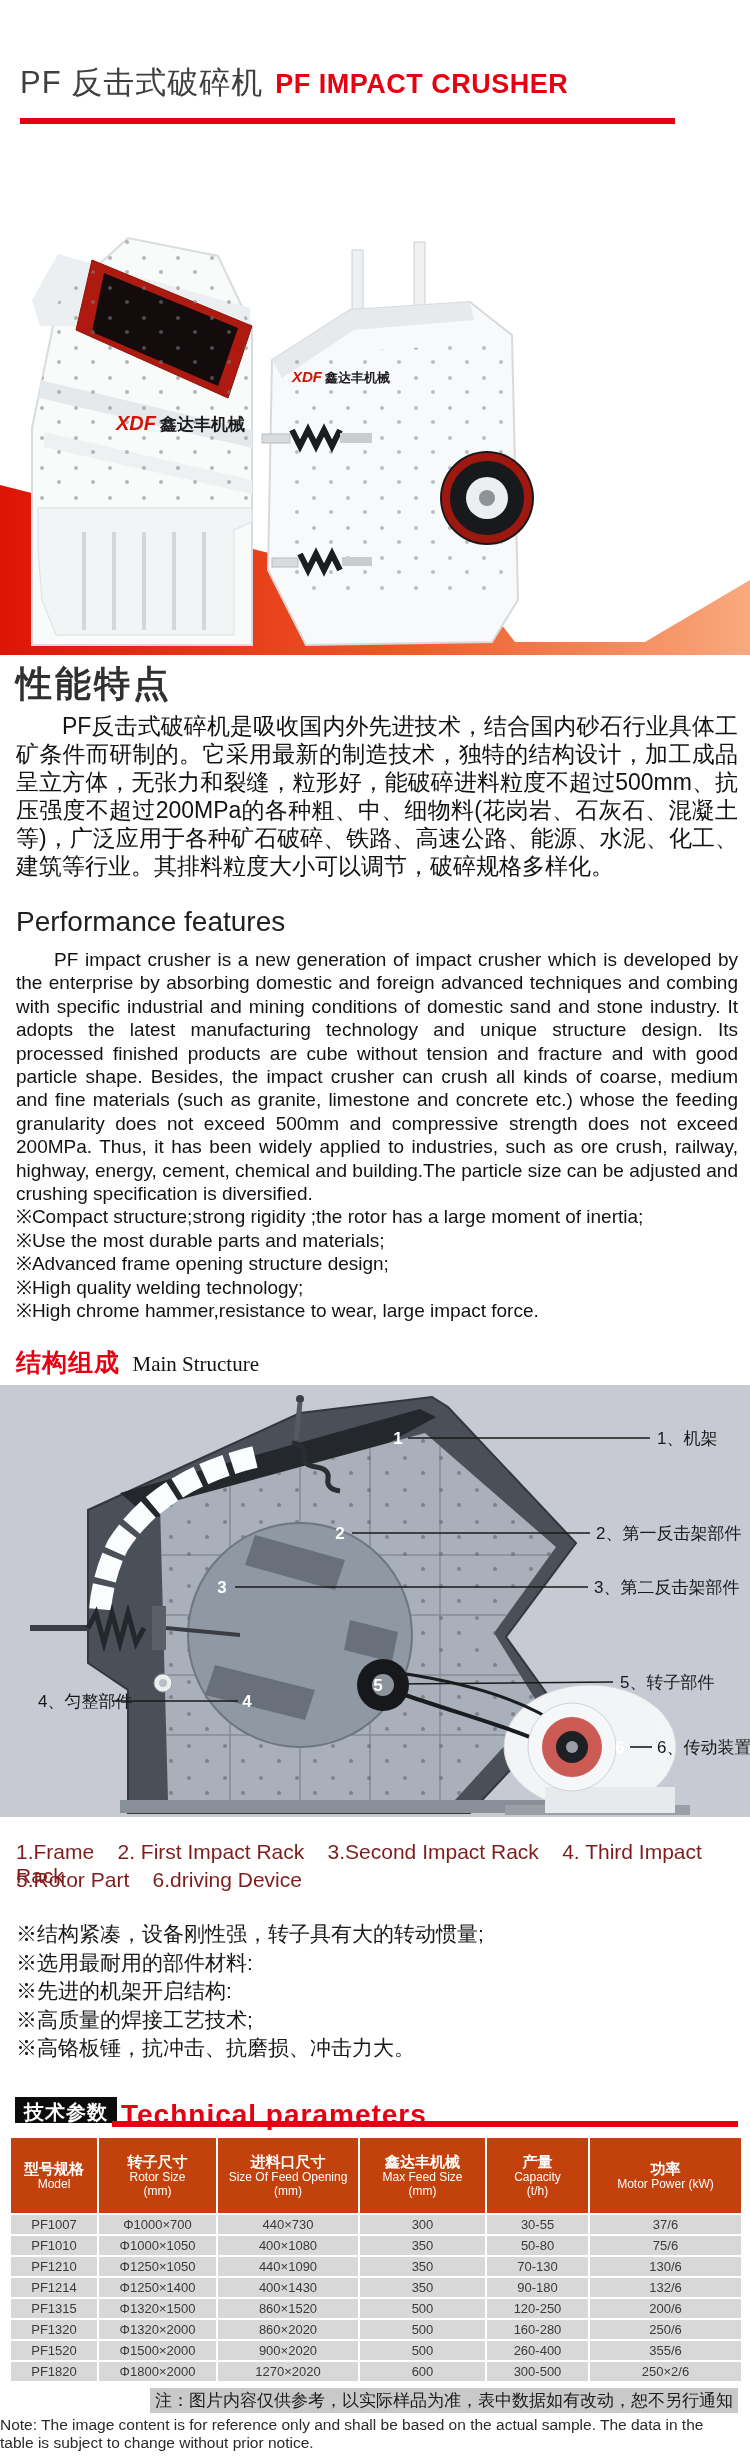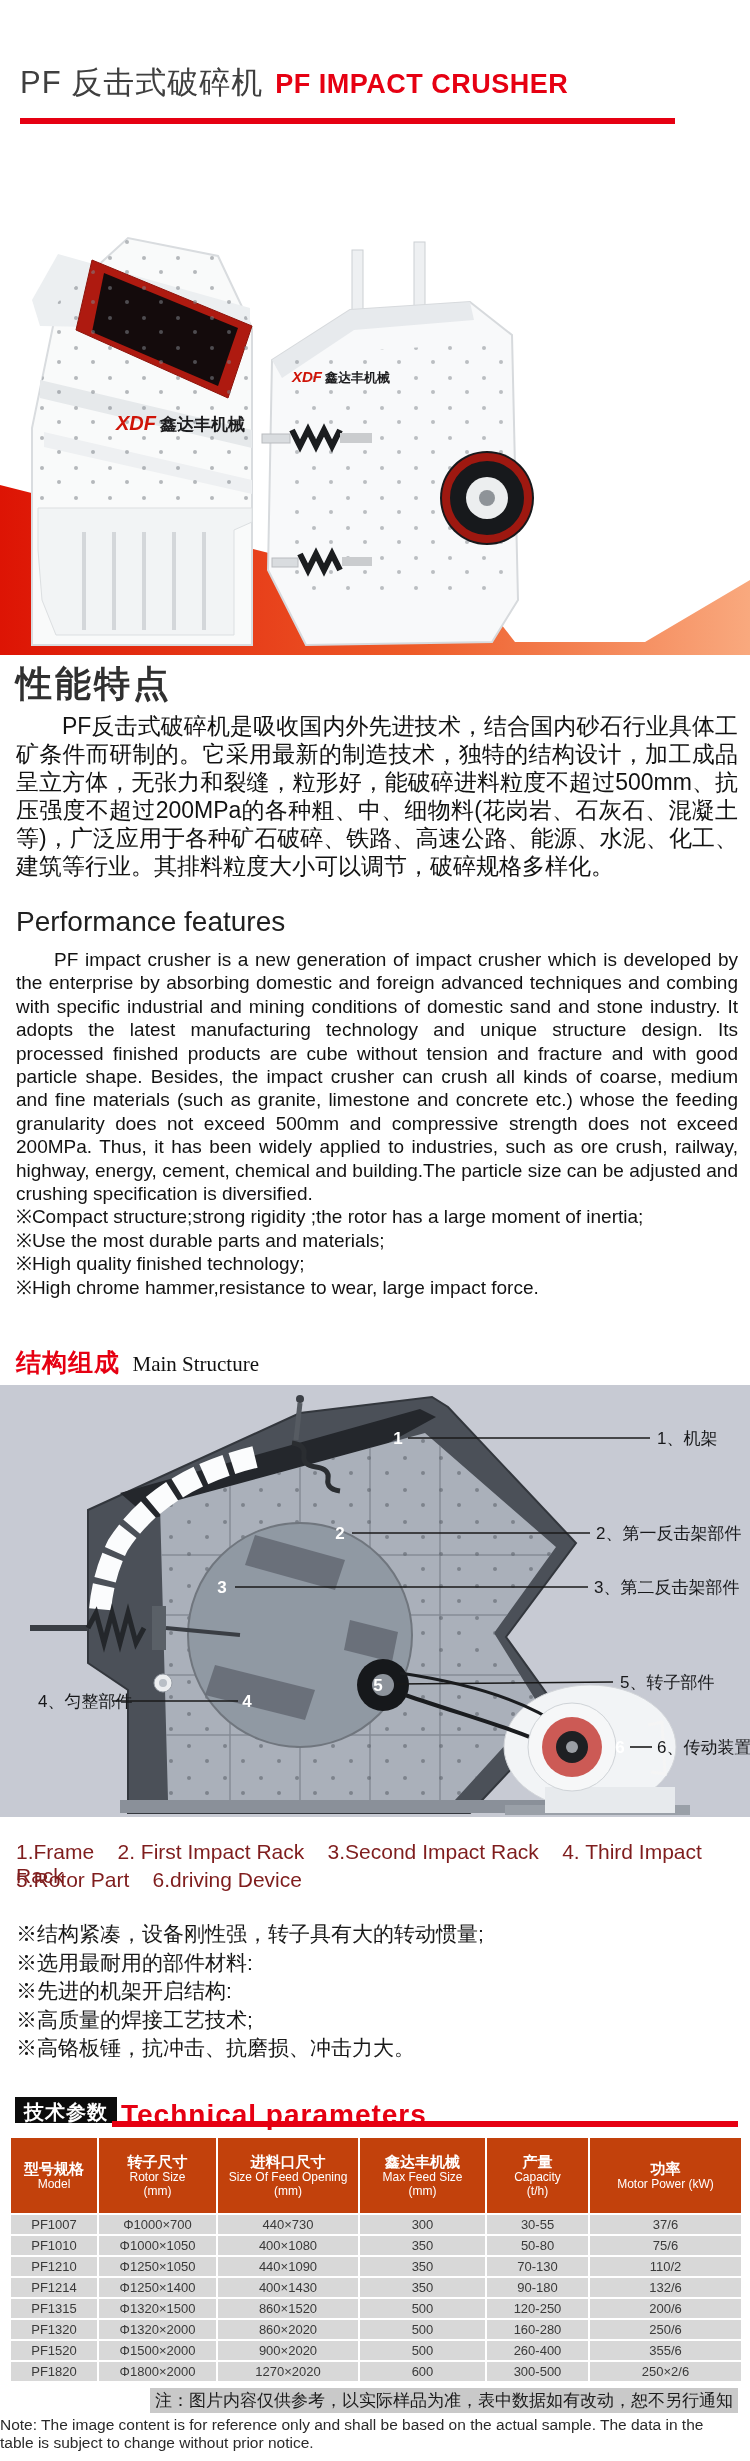--- a/index.html
+++ b/index.html
@@ -128,21 +128,22 @@
   </svg>
 
   <div class="sec-zh-head">性能特点</div>
   <div class="para-zh">PF反击式破碎机是吸收国内外先进技术，结合国内砂石行业具体工矿条件而研制的。它采用最新的制造技术，独特的结构设计，加工成品呈立方体，无张力和裂缝，粒形好，能破碎进料粒度不超过500mm、抗压强度不超过200MPa的各种粗、中、细物料(花岗岩、石灰石、混凝土等)，广泛应用于各种矿石破碎、铁路、高速公路、能源、水泥、化工、建筑等行业。其排料粒度大小可以调节，破碎规格多样化。</div>
 
   <div class="sec-en-head">Performance features</div>
   <div class="para-en">
     <p class="lead">PF impact crusher is a new generation of impact crusher which is developed by the enterprise by absorbing domestic and foreign advanced techniques and combing with specific industrial and mining conditions of domestic sand and stone industry. It adopts the latest manufacturing technology and unique structure design. Its processed finished products are cube without tension and fracture and with good particle shape. Besides, the impact crusher can crush all kinds of coarse, medium and fine materials (such as granite, limestone and concrete etc.) whose the feeding granularity does not exceed 500mm and compressive strength does not exceed 200MPa. Thus, it has been widely applied to industries, such as ore crush, railway, highway, energy, cement, chemical and building.The particle size can be adjusted and crushing specification is diversified.</p>
     <p class="b-line">※Compact structure;strong rigidity ;the rotor has a large moment of inertia;</p>
     <p class="b-line">※Use the most durable parts and materials;</p>
-    <p class="b-line">※High quality finished technology;</p>
+    <p class="b-line">※Advanced frame opening structure design;</p>
+    <p class="b-line">※High quality welding technology;</p>
     <p class="b-line">※High chrome hammer,resistance to wear, large impact force.</p>
   </div>
 
   <div class="struct-head">
     <span class="struct-zh">结构组成</span>
     <span class="struct-en">Main Structure</span>
   </div>
 
   <svg class="diagram" viewBox="0 0 750 432" aria-hidden="true">
     <defs>
@@ -314,21 +315,21 @@
           <td>350</td>
           <td>50-80</td>
           <td>75/6</td>
       </tr>
       <tr>
         <td>PF1210</td>
           <td>Φ1250×1050</td>
           <td>440×1090</td>
           <td>350</td>
           <td>70-130</td>
-          <td>110/2</td>
+          <td>130/6</td>
       </tr>
       <tr>
         <td>PF1214</td>
           <td>Φ1250×1400</td>
           <td>400×1430</td>
           <td>350</td>
           <td>90-180</td>
           <td>132/6</td>
       </tr>
       <tr>

